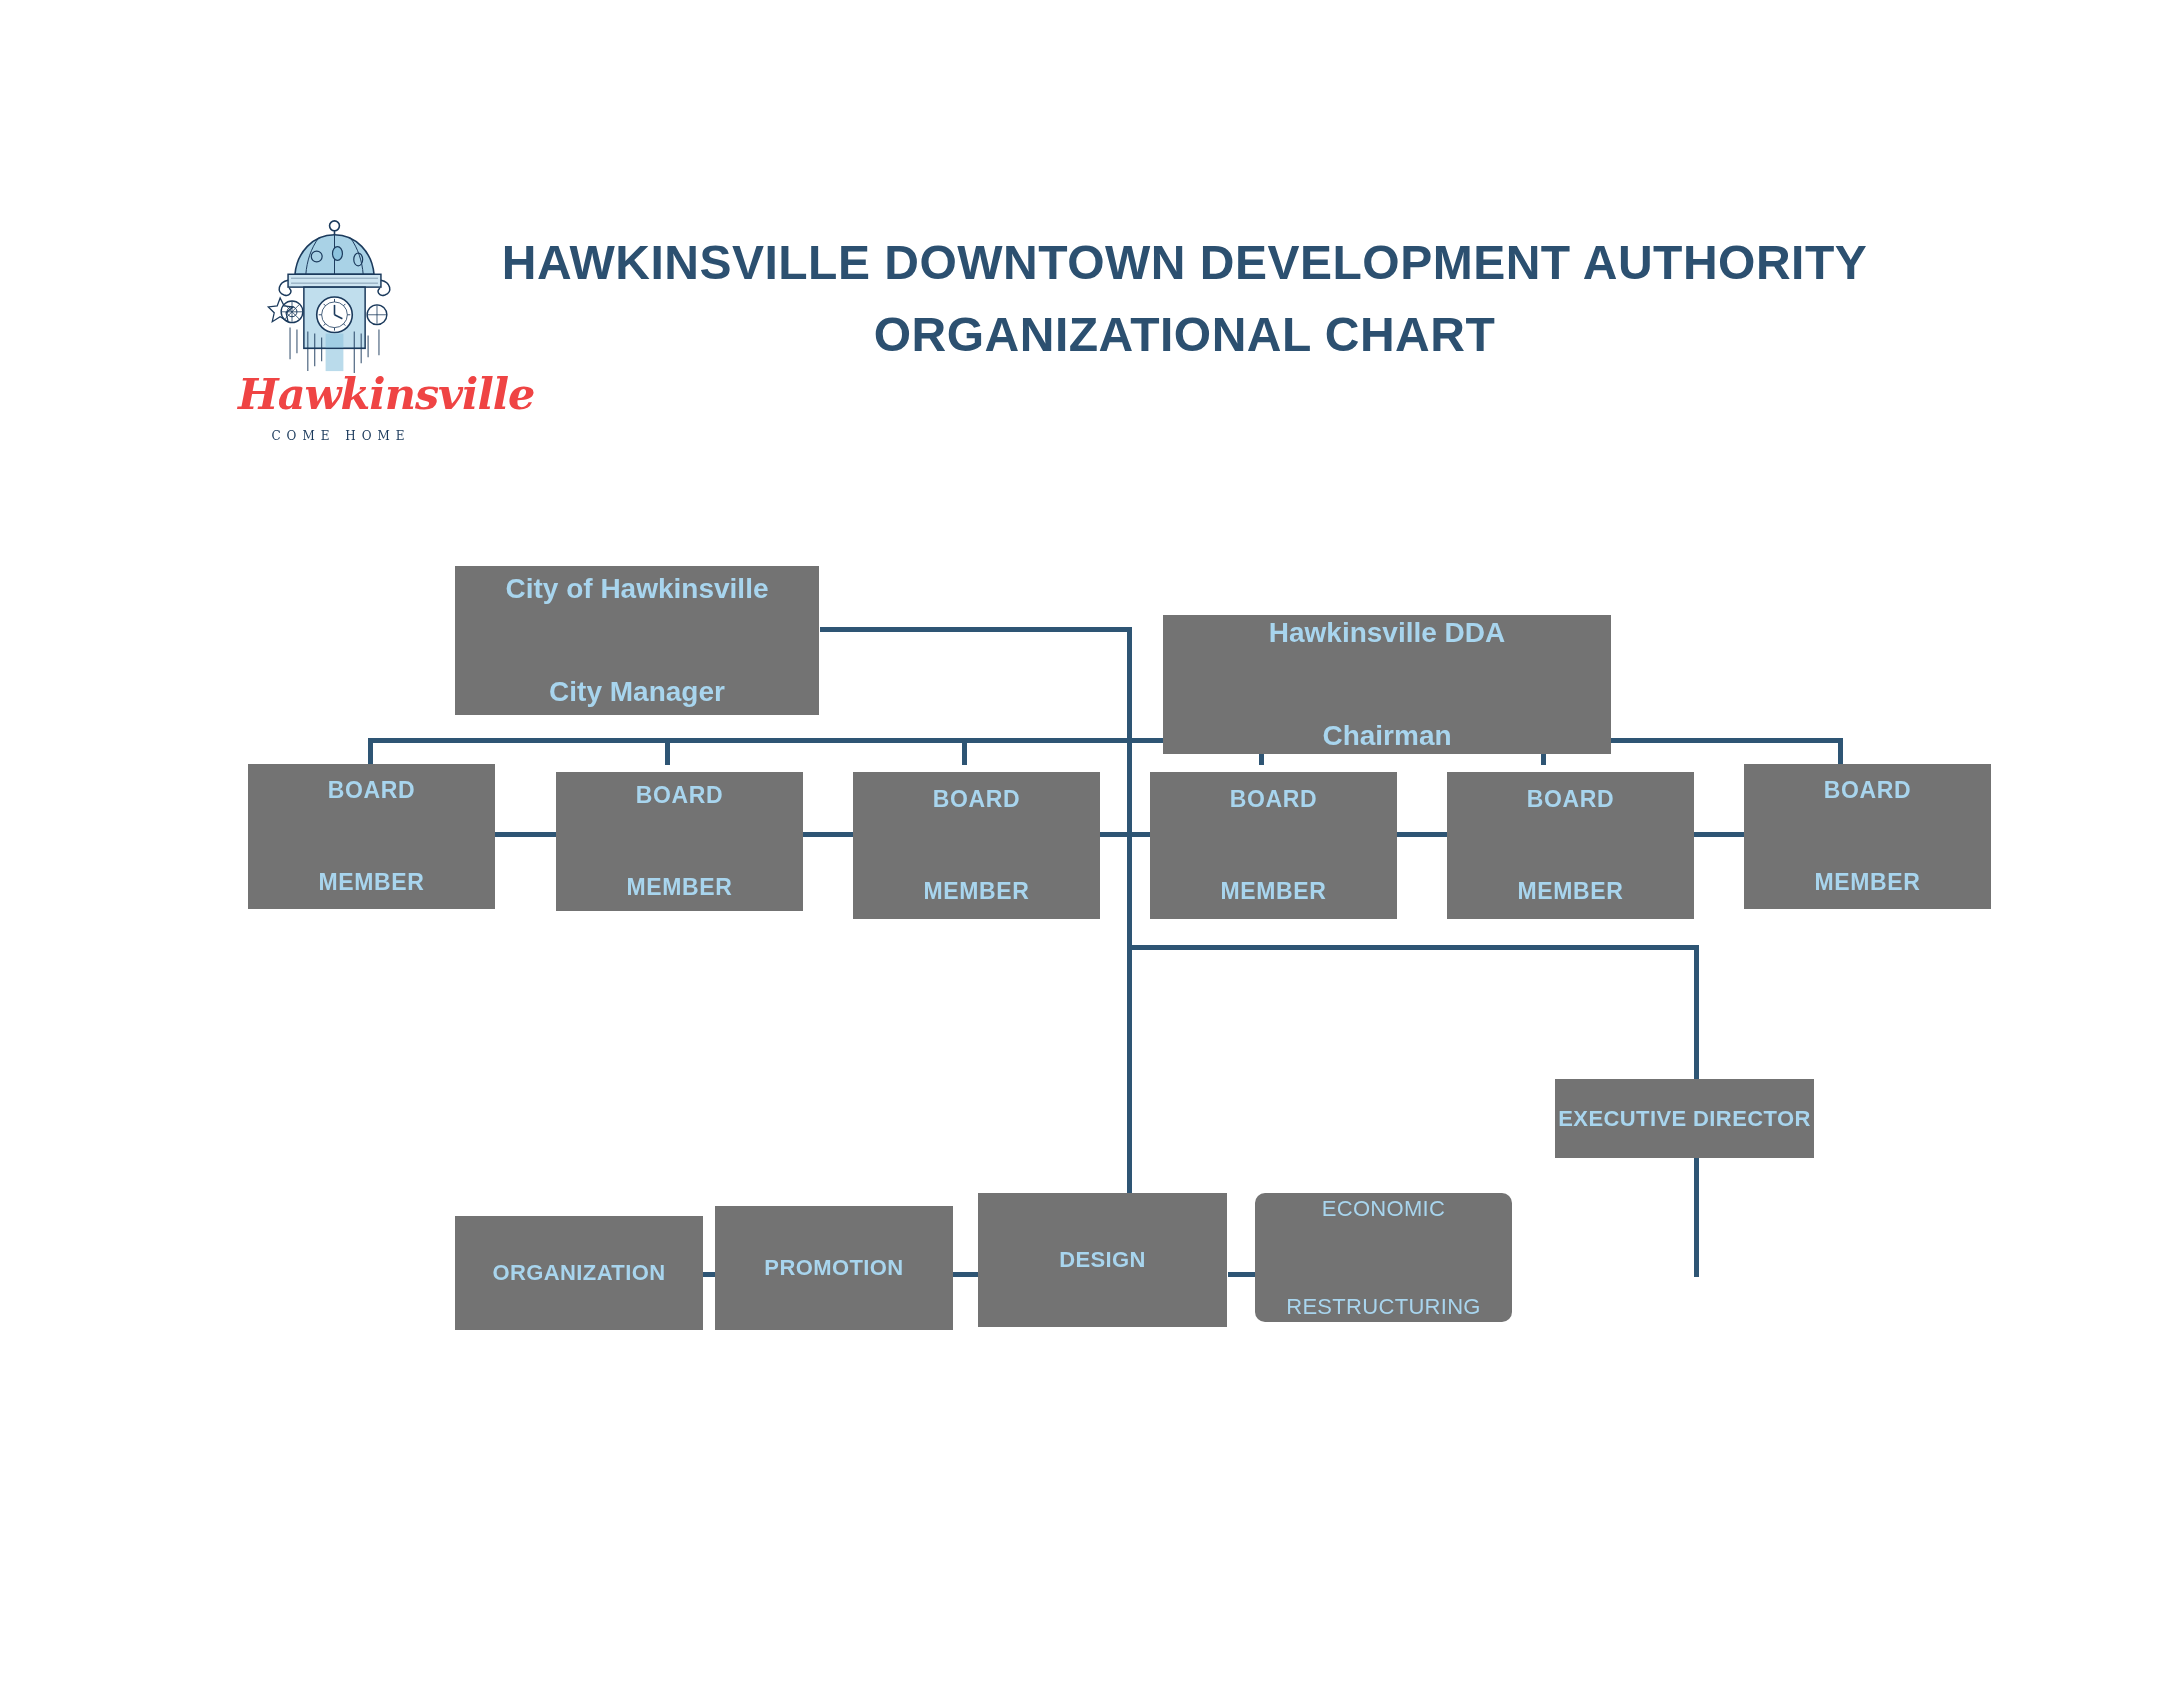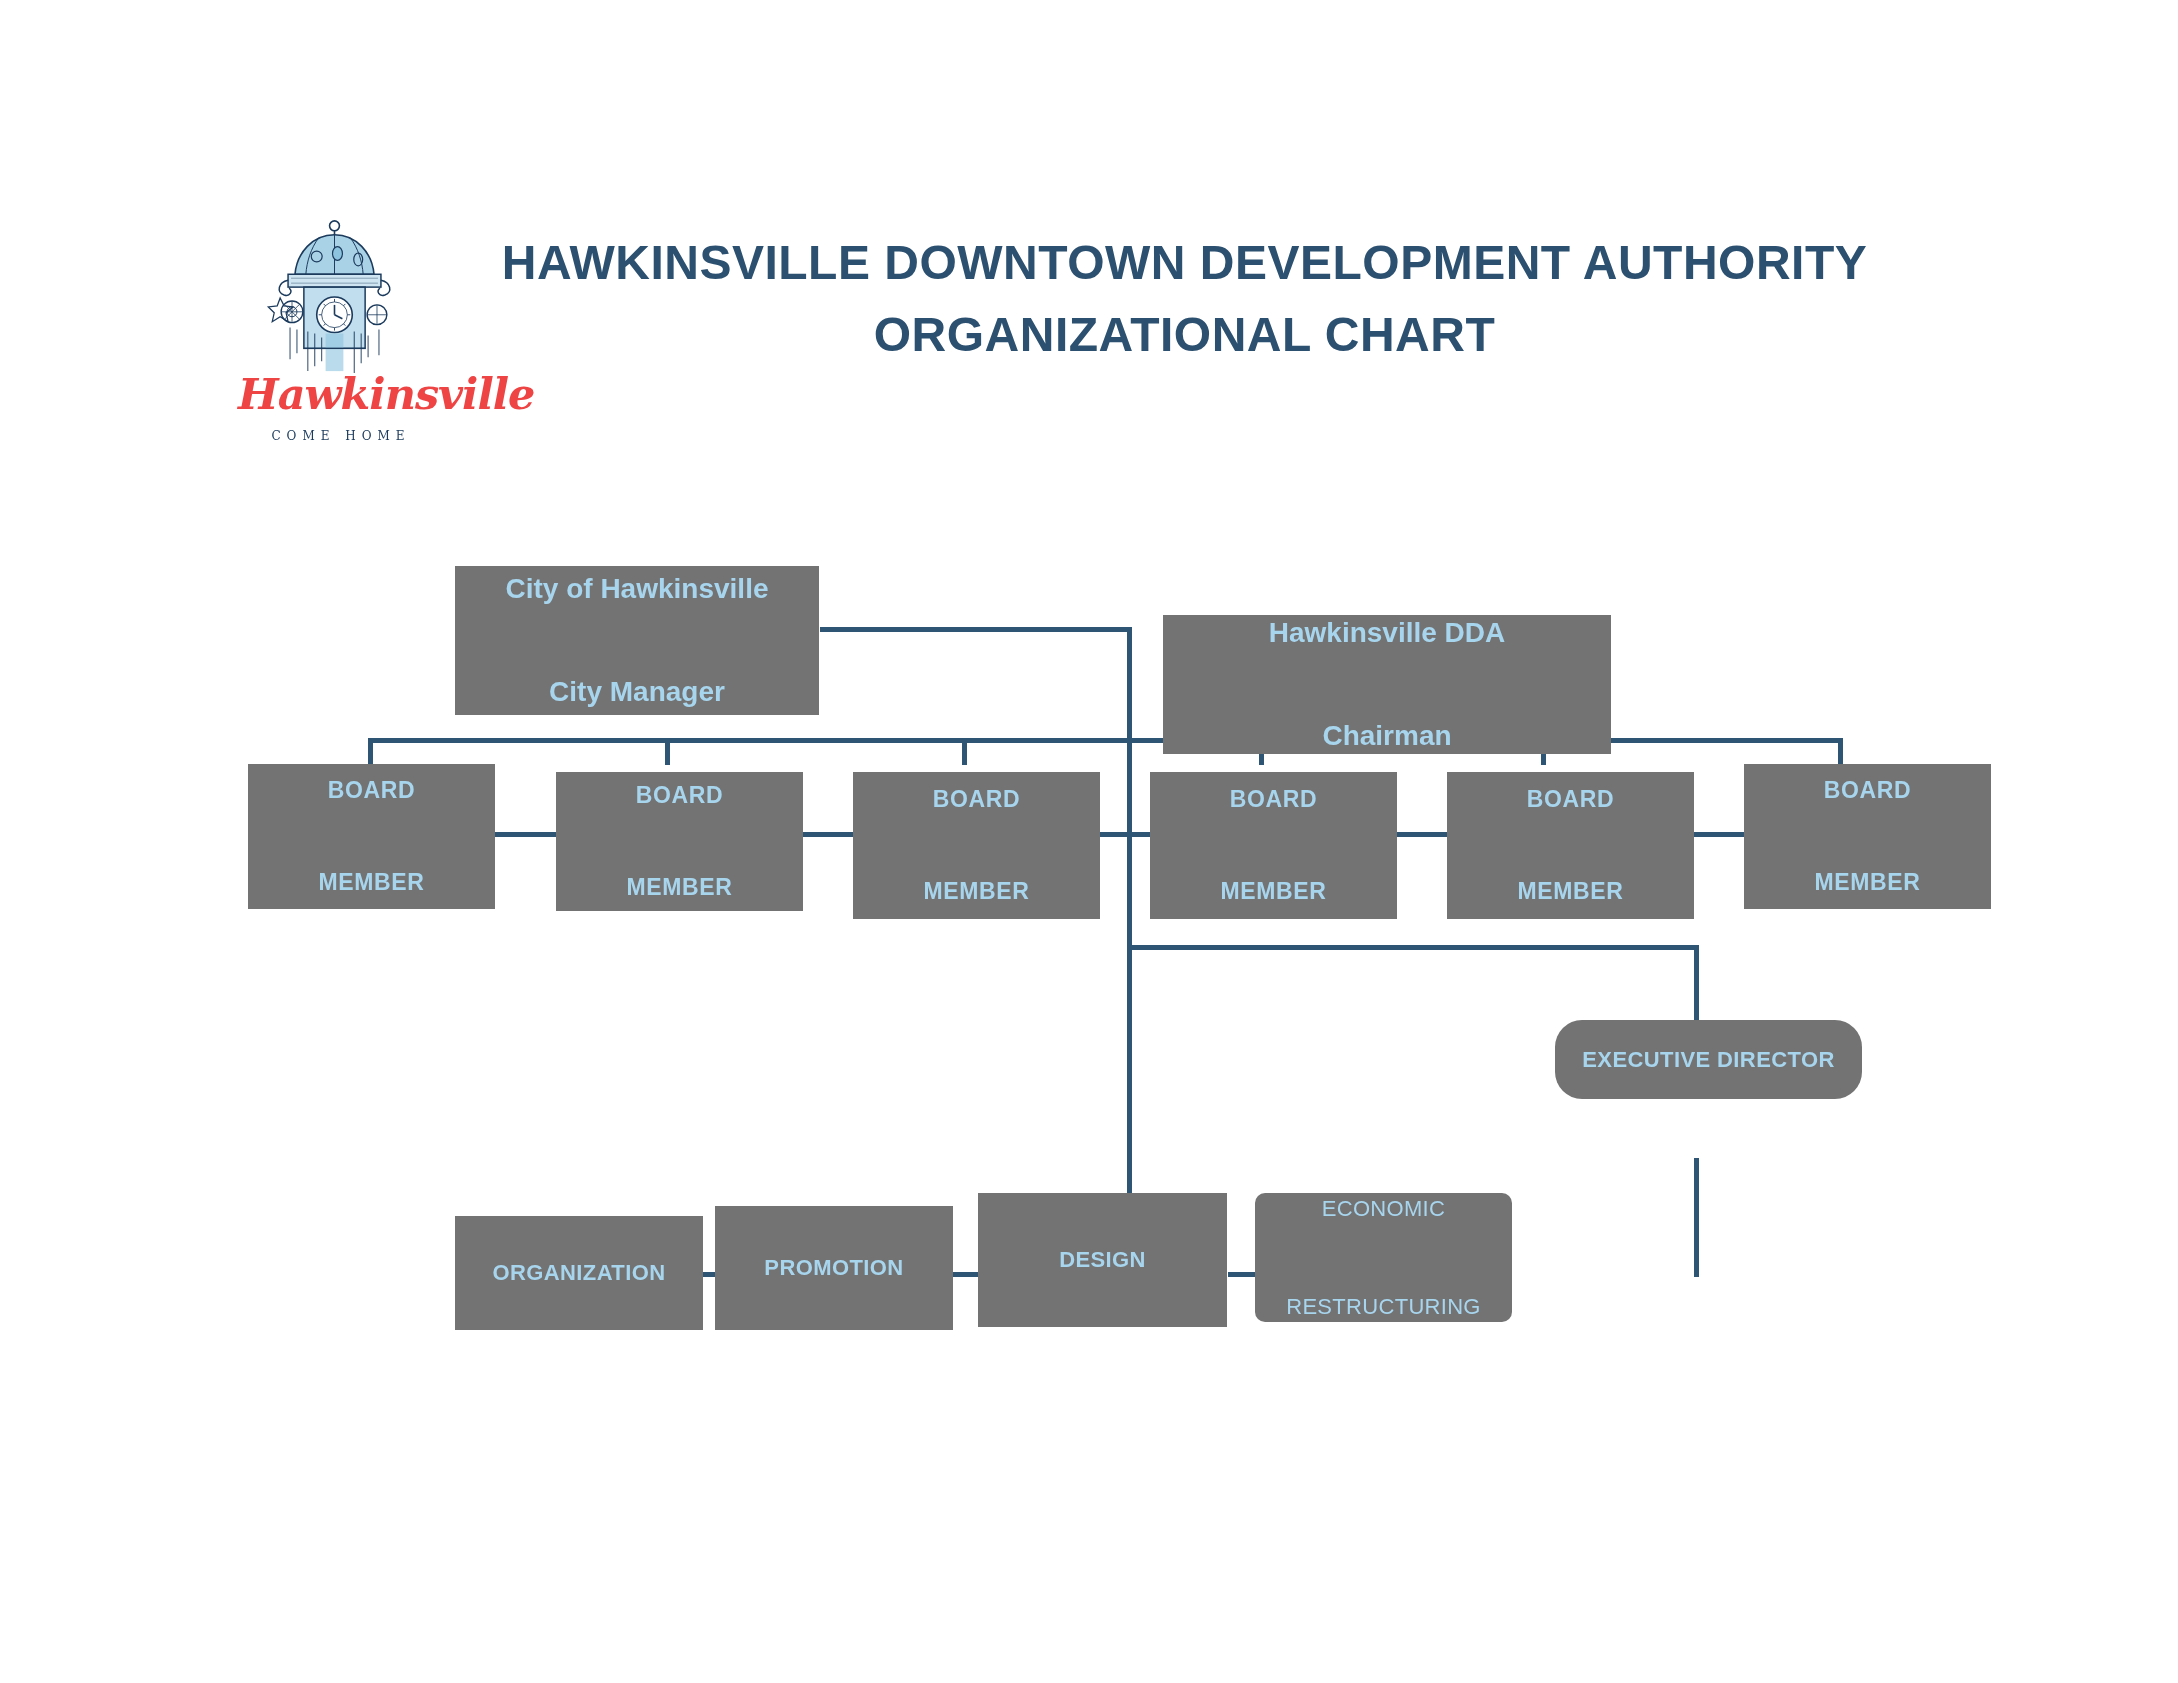--- a/index.html
+++ b/index.html
@@ -266,21 +266,21 @@
   <div class="node caps two-line" style="left:1447px; top:772px; width:247px; height:147px;">
     <span class="ln">BOARD</span>
     <span class="ln">MEMBER</span>
   </div>
 
   <div class="node caps two-line" style="left:1744px; top:764px; width:247px; height:145px;">
     <span class="ln">BOARD</span>
     <span class="ln">MEMBER</span>
   </div>
 
-  <div class="node caps-sm" style="left:1555px; top:1020px; width:307px; height:79px;border-radius:27px;">
+  <div class="node caps-sm" style="left:1555px; top:1079px; width:259px; height:79px;">
     <span class="ln">EXECUTIVE DIRECTOR</span>
   </div>
 
 
   <div class="node caps-sm" style="left:455px; top:1216px; width:248px; height:114px;">
     <span class="ln">ORGANIZATION</span>
   </div>
 
   <div class="node caps-sm" style="left:715px; top:1206px; width:238px; height:124px;">
     <span class="ln">PROMOTION</span>

